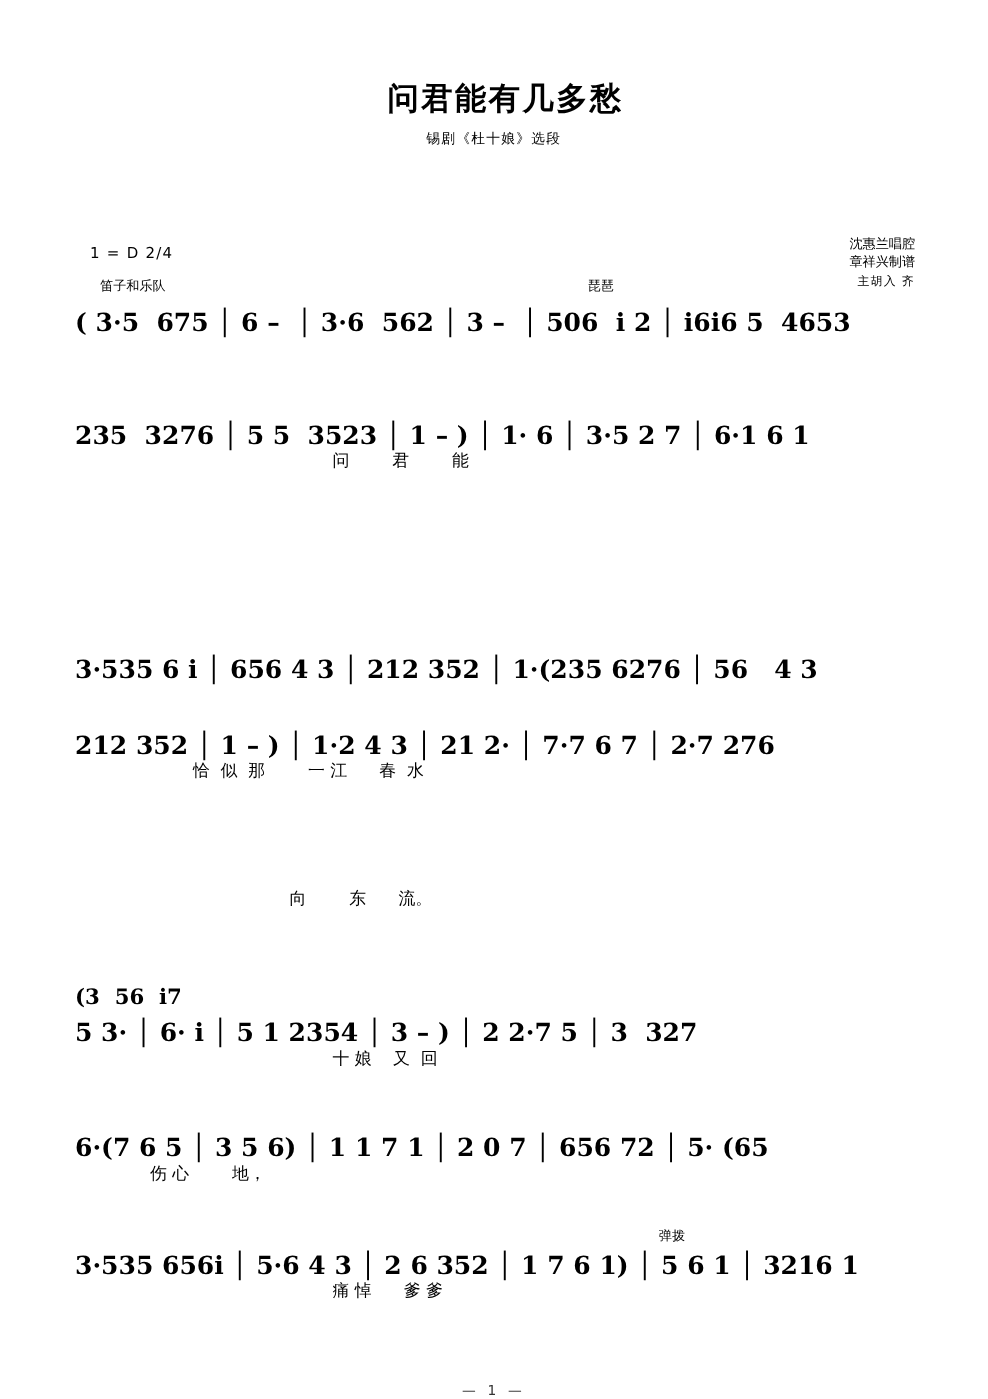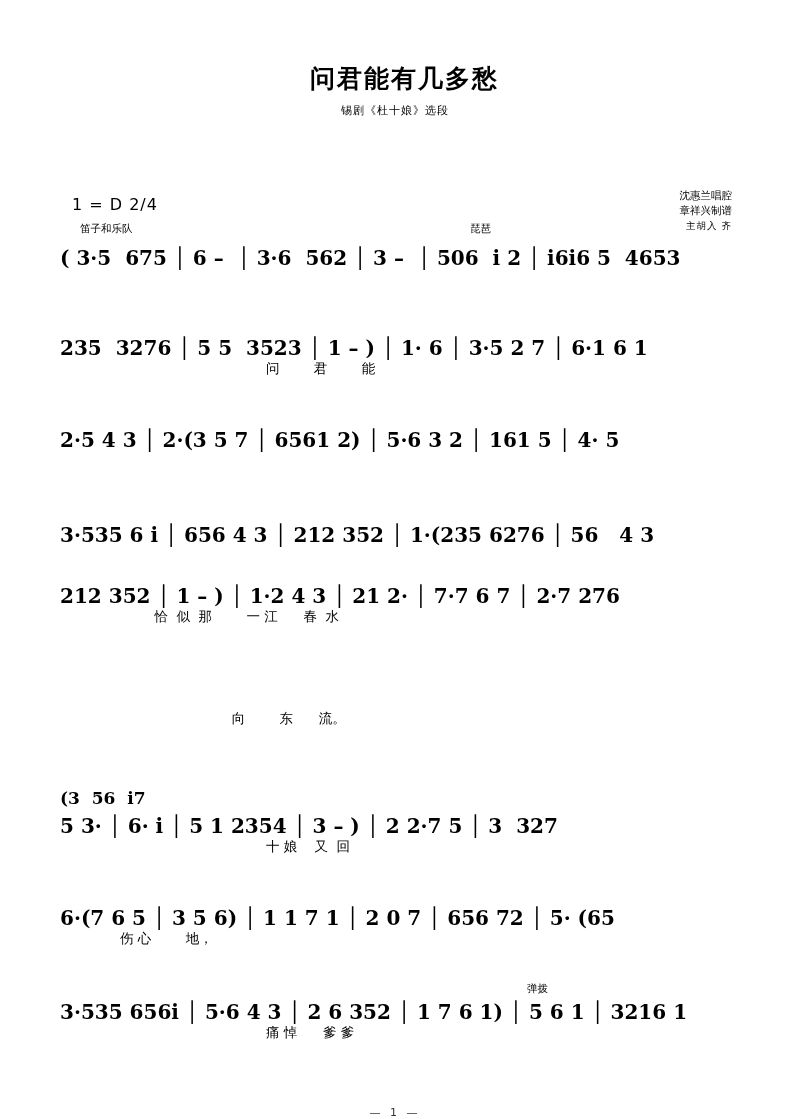--- a/index.html
+++ b/index.html
@@ -43,21 +43,21 @@
     text-align: right;
   }
   .credits .small {
     font-size: 9.5px;
     letter-spacing: 1px;
   }
   .keyline {
     position: absolute;
     left: 72px;
     top: 133px;
-    font-size: 16px;
+    font-size: 12px;
     letter-spacing: 1px;
   }
   .instr-label {
     position: absolute;
     font-size: 10.5px;
   }
   
   .system {
     position: absolute;
     left: 60px;
@@ -113,21 +113,20 @@
     <div class="notes rowtext">( 3·5  675 │ 6 –  │ 3·6  562 │ 3 –  │ 506  i 2 │ i6i6 5  4653</div>
     <div class="lyrics rowtext"></div>
   </div>
 
   <div class="system" style="top:268px;">
     <div class="notes rowtext">235  3276 │ 5 5  3523 │ 1 – ) │ 1· 6 │ 3·5 2 7 │ 6·1 6 1</div>
     <div class="lyrics rowtext">                                                问        君        能</div>
   </div>
 
   <div class="system" style="top:360px;">
-    <div class="notes rowtext">2·5 4 3 │ 2·(3 5 7 │ 6561 2) │ 5·6 3 2 │ 161 5 │ 4· 5</div>
   </div>
 
   <div class="system" style="top:455px;">
     <div class="notes rowtext">3·535 6 i │ 656 4 3 │ 212 352 │ 1·(235 6276 │ 56   4 3</div>
     <div class="lyrics rowtext"></div>
   </div>
 
   <div class="system" style="top:516px;">
     <div class="notes rowtext">212 352 │ 1 – ) │ 1·2 4 3 │ 21 2· │ 7·7 6 7 │ 2·7 276</div>
     <div class="lyrics rowtext">                      恰  似  那        一 江      春  水</div>

